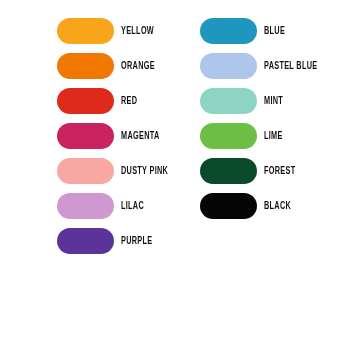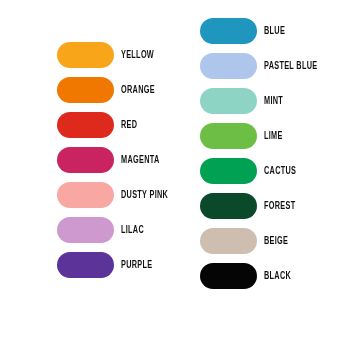--- a/index.html
+++ b/index.html
@@ -16,21 +16,21 @@
   #palette-chart {
     position: relative;
     width: 346px;
     height: 350px;
     box-sizing: border-box;
   }
   .swatch-column {
     position: absolute;
     top: 18px;
   }
-  .swatch-column.left  { left: 57px; margin-top: 24px; }
+  .swatch-column.left  { left: 57px; }
   .swatch-column.right { left: 200px; }
 
   .swatch-row {
     display: flex;
     align-items: center;
     height: 26px;
     margin-bottom: 9px;
   }
   .swatch-chip {
     width: 57px;
@@ -101,29 +101,21 @@
       </div>
       <div class="swatch-row">
         <div class="swatch-chip" style="background-color: rgb(142, 212, 196);"></div>
         <div class="swatch-label">MINT</div>
       </div>
       <div class="swatch-row">
         <div class="swatch-chip" style="background-color: rgb(108, 190, 69);"></div>
         <div class="swatch-label">LIME</div>
       </div>
       <div class="swatch-row">
-        <div class="swatch-chip" style="background-color: rgb(0, 161, 83);"></div>
-        <div class="swatch-label">CACTUS</div>
-      </div>
-      <div class="swatch-row">
         <div class="swatch-chip" style="background-color: rgb(10, 74, 43);"></div>
         <div class="swatch-label">FOREST</div>
-      </div>
-      <div class="swatch-row">
-        <div class="swatch-chip" style="background-color: rgb(206, 190, 176);"></div>
-        <div class="swatch-label">BEIGE</div>
       </div>
       <div class="swatch-row">
         <div class="swatch-chip" style="background-color: rgb(5, 5, 5);"></div>
         <div class="swatch-label">BLACK</div>
       </div>
     </div>
 </div>
 
 </body></html>

